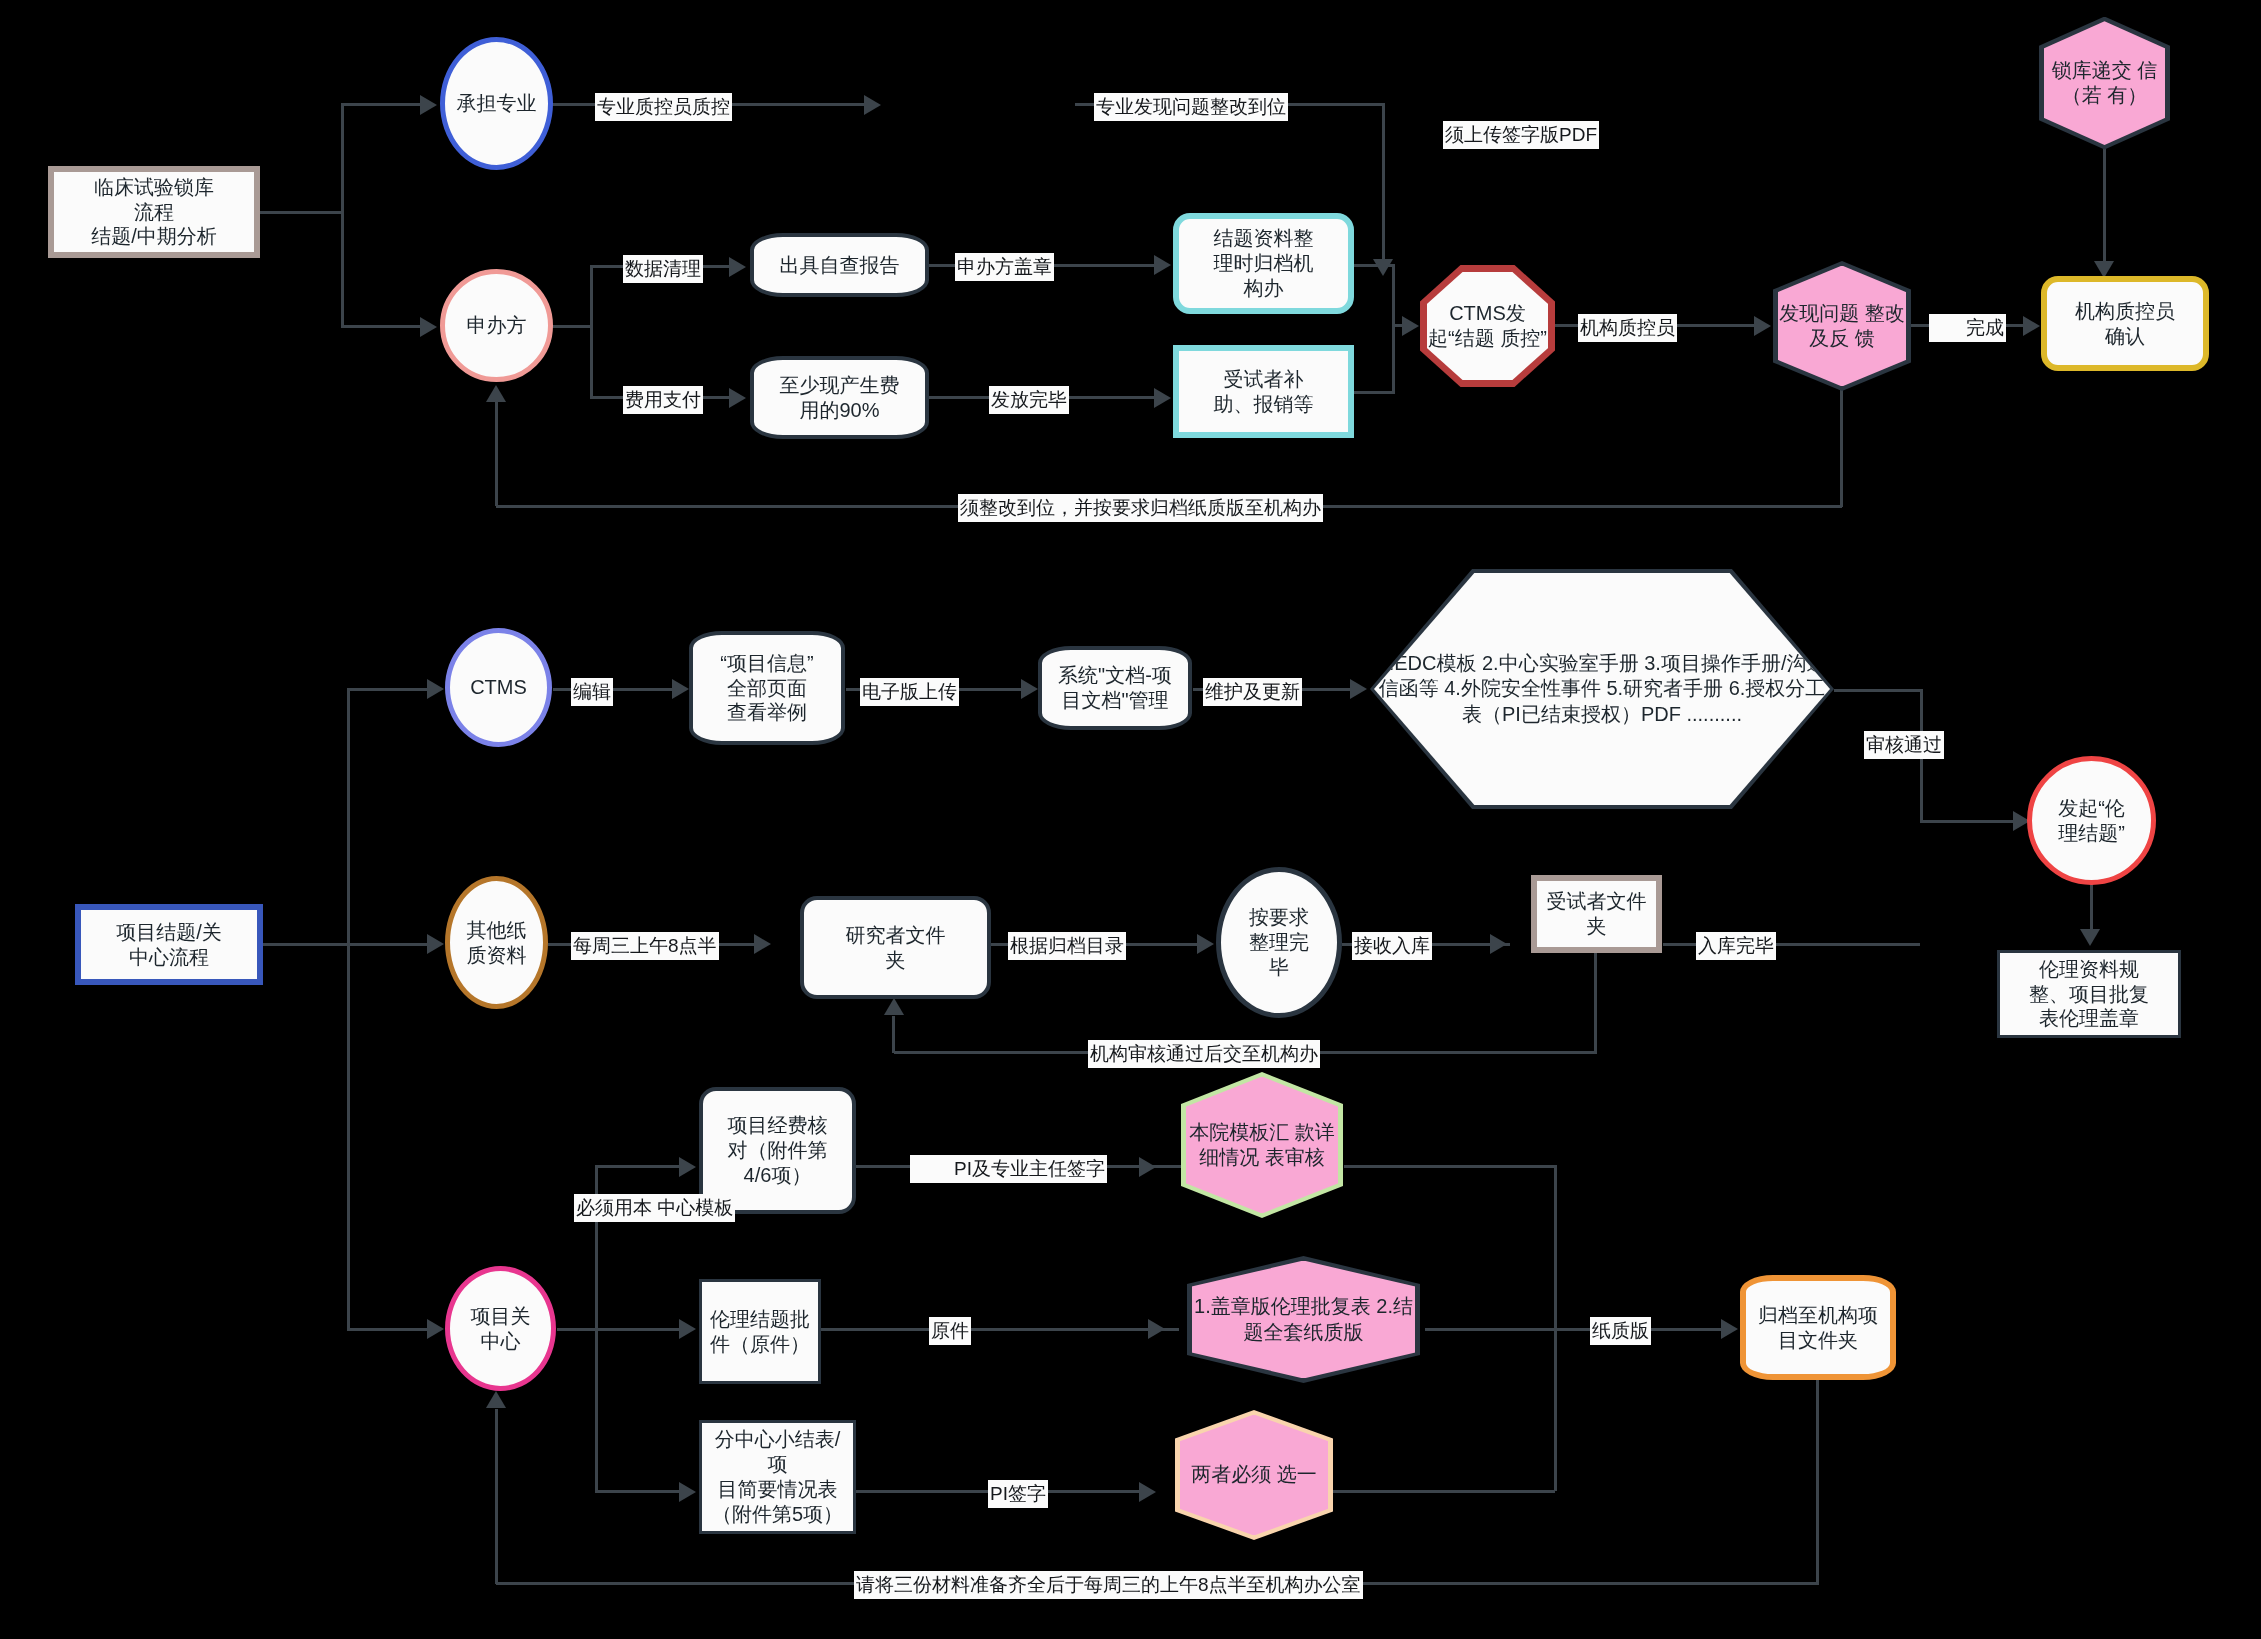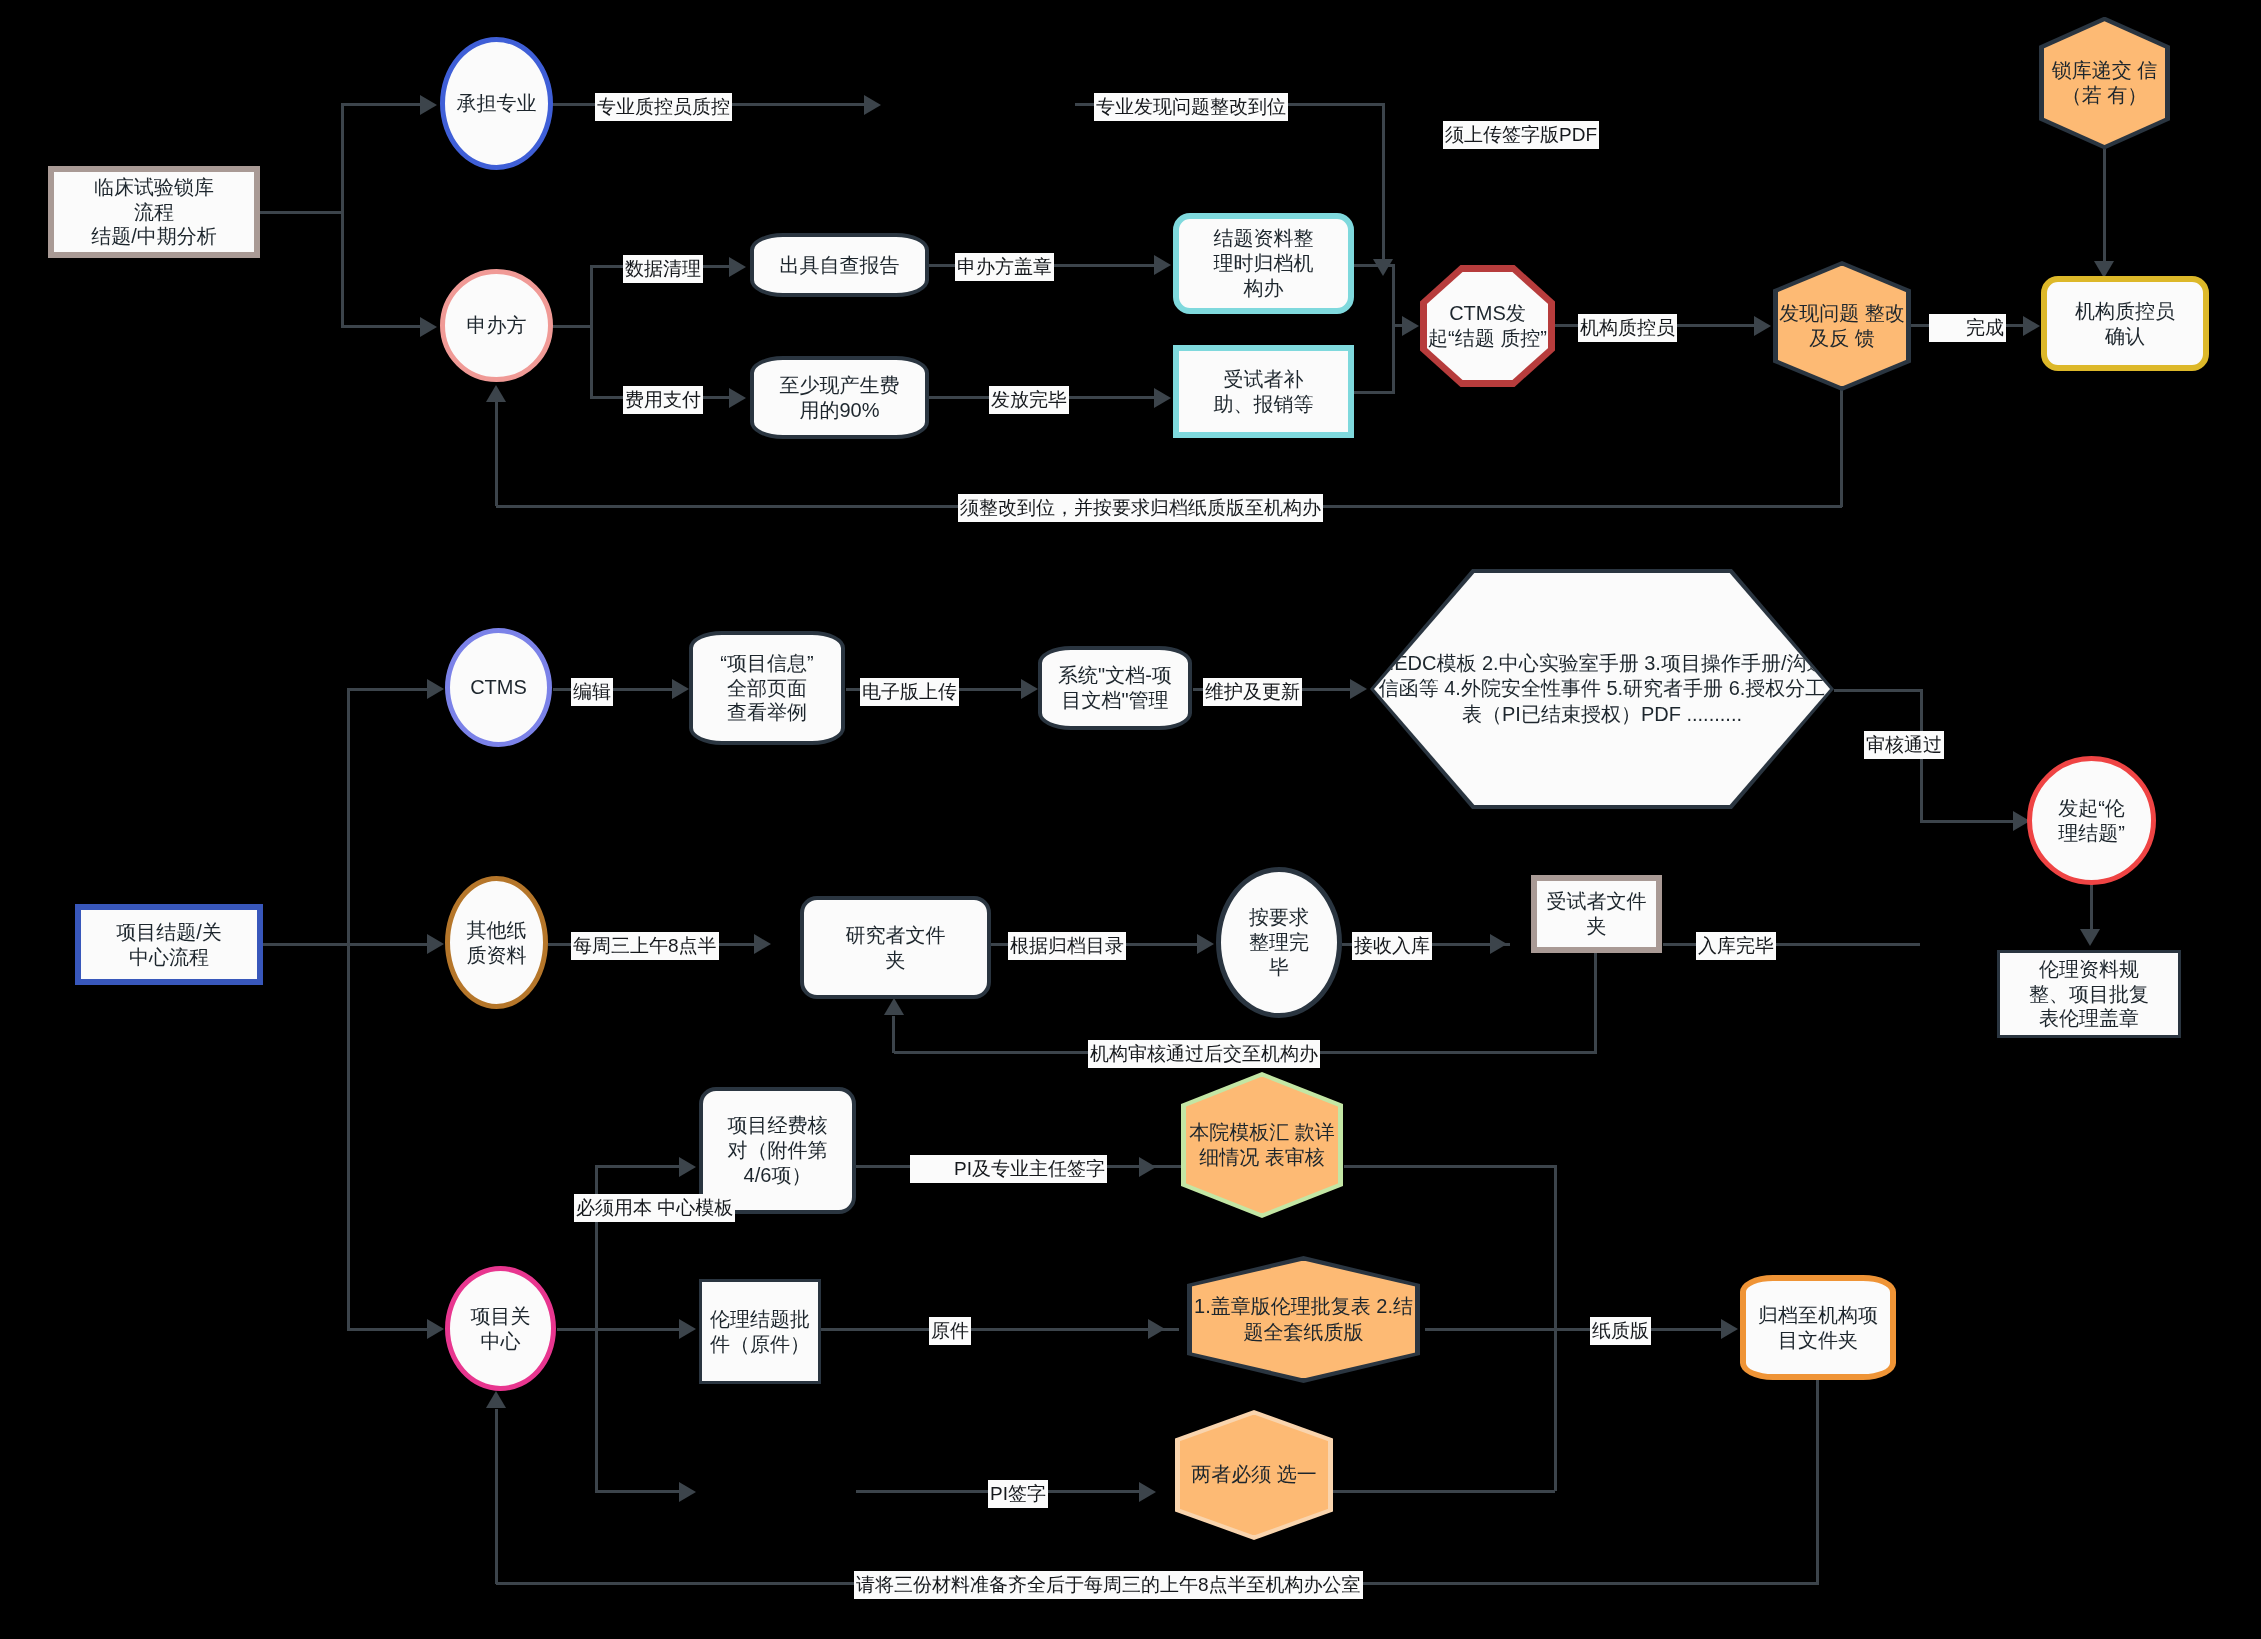--- a/index.html
+++ b/index.html
@@ -23,21 +23,21 @@
 
   
   .hexwrap{position:absolute;z-index:5;}
   .hexwrap .hexout{position:absolute;inset:0;clip-path:polygon(22% 0,78% 0,100% 50%,78% 100%,22% 100%,0 50%);}
   .hexwrap .hexin{position:absolute;inset:4px;clip-path:polygon(22% 0,78% 0,100% 50%,78% 100%,22% 100%,0 50%);
                   background:#fbfbfb;display:flex;align-items:center;justify-content:center;text-align:center;
                   color:#1d262d;font-size:20px;line-height:1.26;}
   .vhexwrap{position:absolute;z-index:5;}
   .vhexwrap .hexout{position:absolute;inset:0;clip-path:polygon(0 22%,50% 0,100% 22%,100% 78%,50% 100%,0 78%);}
   .vhexwrap .hexin{position:absolute;inset:4.6px;clip-path:polygon(0 22%,50% 0,100% 22%,100% 78%,50% 100%,0 78%);
-                   background:#fdba74;display:flex;align-items:center;justify-content:center;text-align:center;
+                   background:#f9a8d4;display:flex;align-items:center;justify-content:center;text-align:center;
                    color:#1d262d;font-size:20px;line-height:1.26;}
   
   .octwrap{position:absolute;z-index:5;}
   .octwrap .octout{position:absolute;inset:0;clip-path:polygon(30% 0,70% 0,100% 30%,100% 70%,70% 100%,30% 100%,0 70%,0 30%);}
   .octwrap .octin{position:absolute;inset:6.6px;clip-path:polygon(30% 0,70% 0,100% 30%,100% 70%,70% 100%,30% 100%,0 70%,0 30%);
                   background:#fbfbfb;display:flex;align-items:center;justify-content:center;text-align:center;
                   color:#1d262d;font-size:20px;line-height:1.26;}
 
   
   .hline{position:absolute;height:3.3px;background:#3c444b;z-index:2;}
@@ -379,20 +379,25 @@
   </div>
 
   <div class="vhexwrap" style="left:1187px;top:1256px;width:233px;height:127px;">
     <div class="hexout" style="background:#2a3540;"></div>
     <div class="hexin">
       <span>1.盖章版伦理批复表
 2.结题全套纸质版</span>
     </div>
   </div>
 
+  <div class="node rect" style="left:699px;top:1420px;width:157px;height:114px;">
+    <span>分中心小结表/项
+目简要情况表
+（附件第5项）</span>
+  </div>
   <div class="hline" style="left:856px;top:1490px;width:285px;"></div>
   <div class="arr arr-r" style="left:1139px;top:1482px;"></div>
   <div class="elabel" style="left:988px;top:1480px;">
     <span>PI签字</span>
   </div>
 
   <div class="vhexwrap" style="left:1175px;top:1410px;width:158px;height:130px;">
     <div class="hexout" style="background:#f9d4ad;"></div>
     <div class="hexin">
       <span>两者必须

